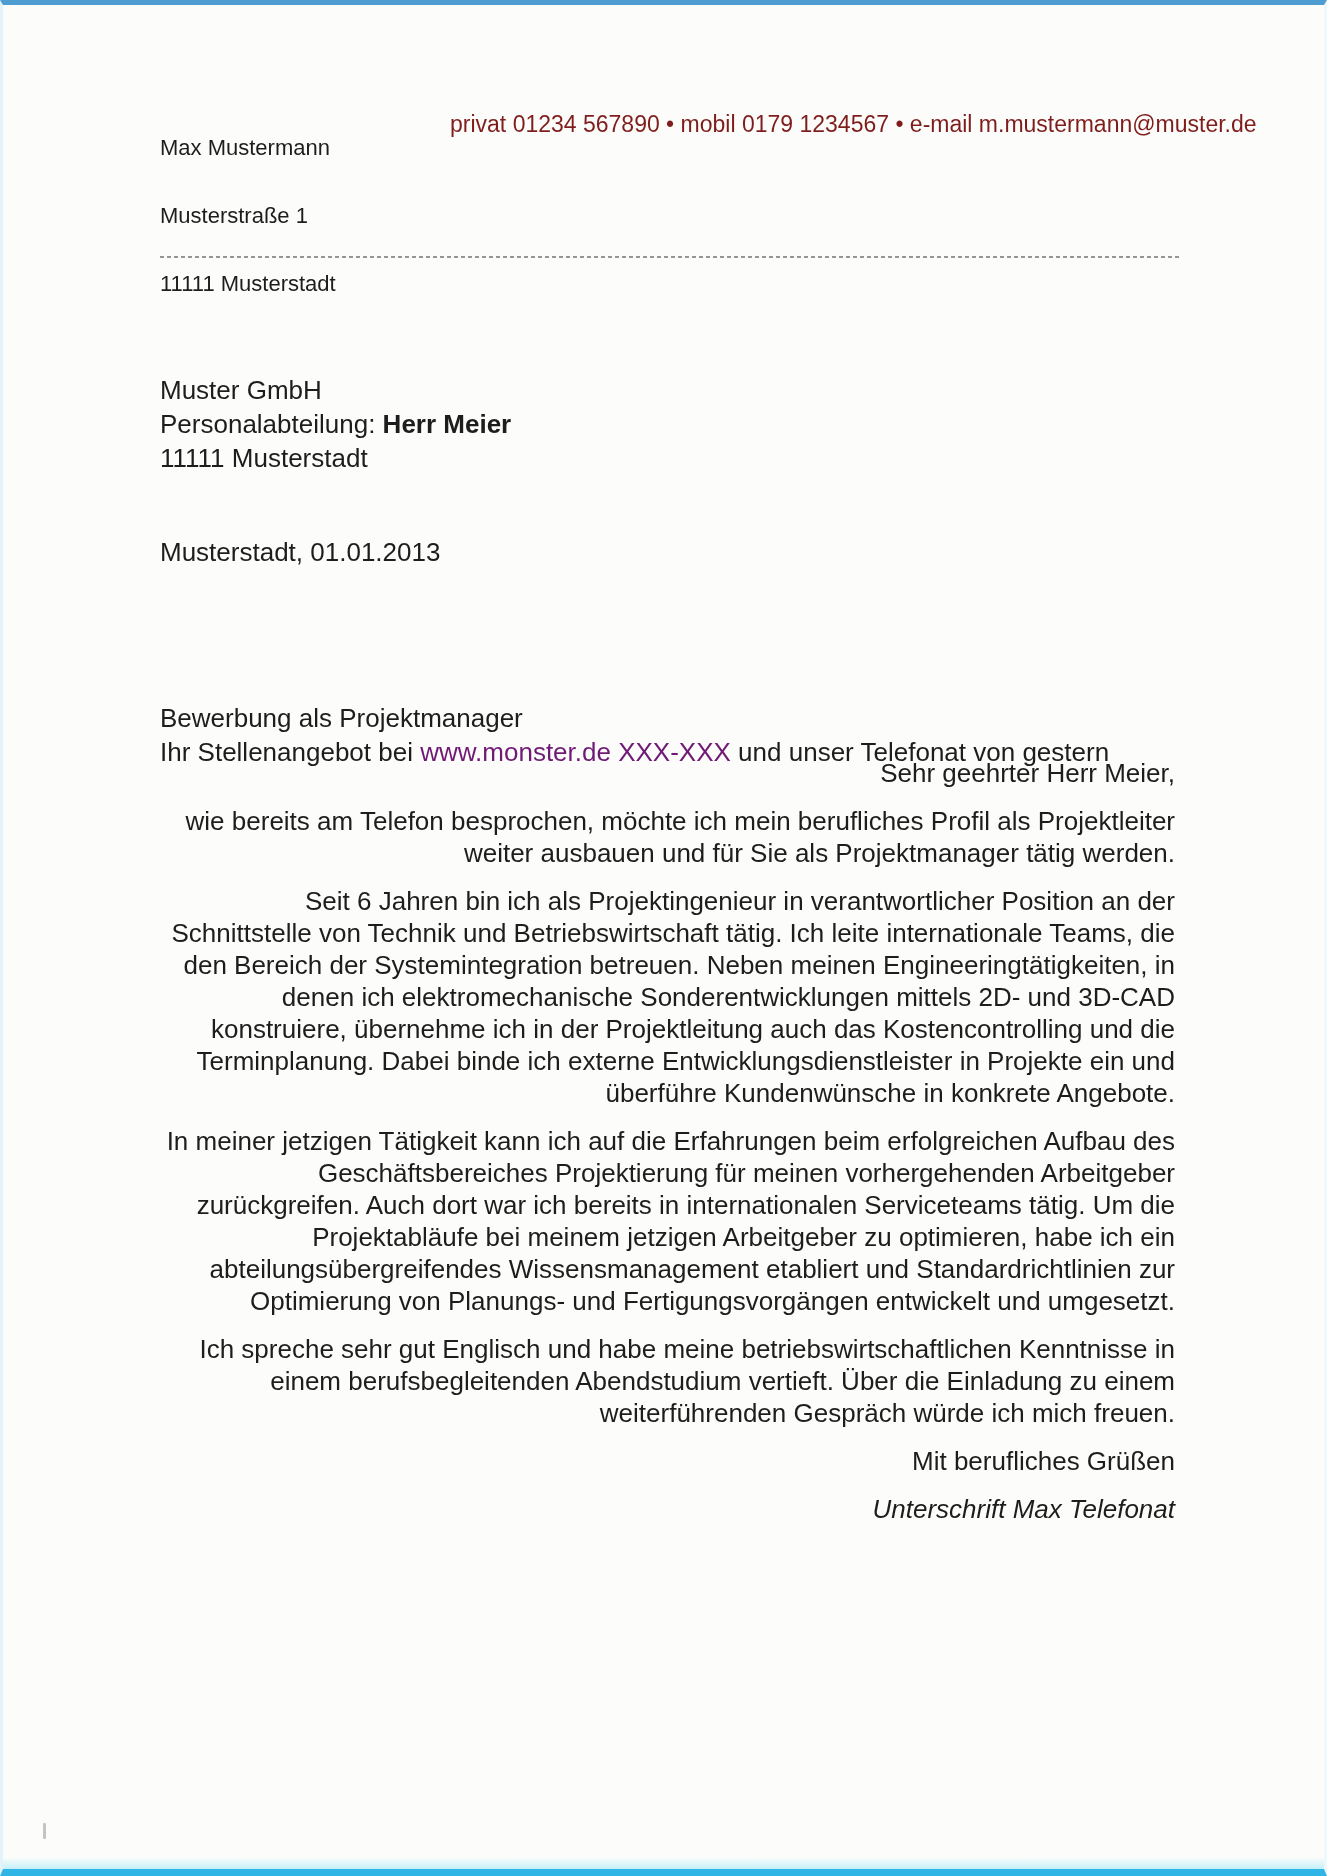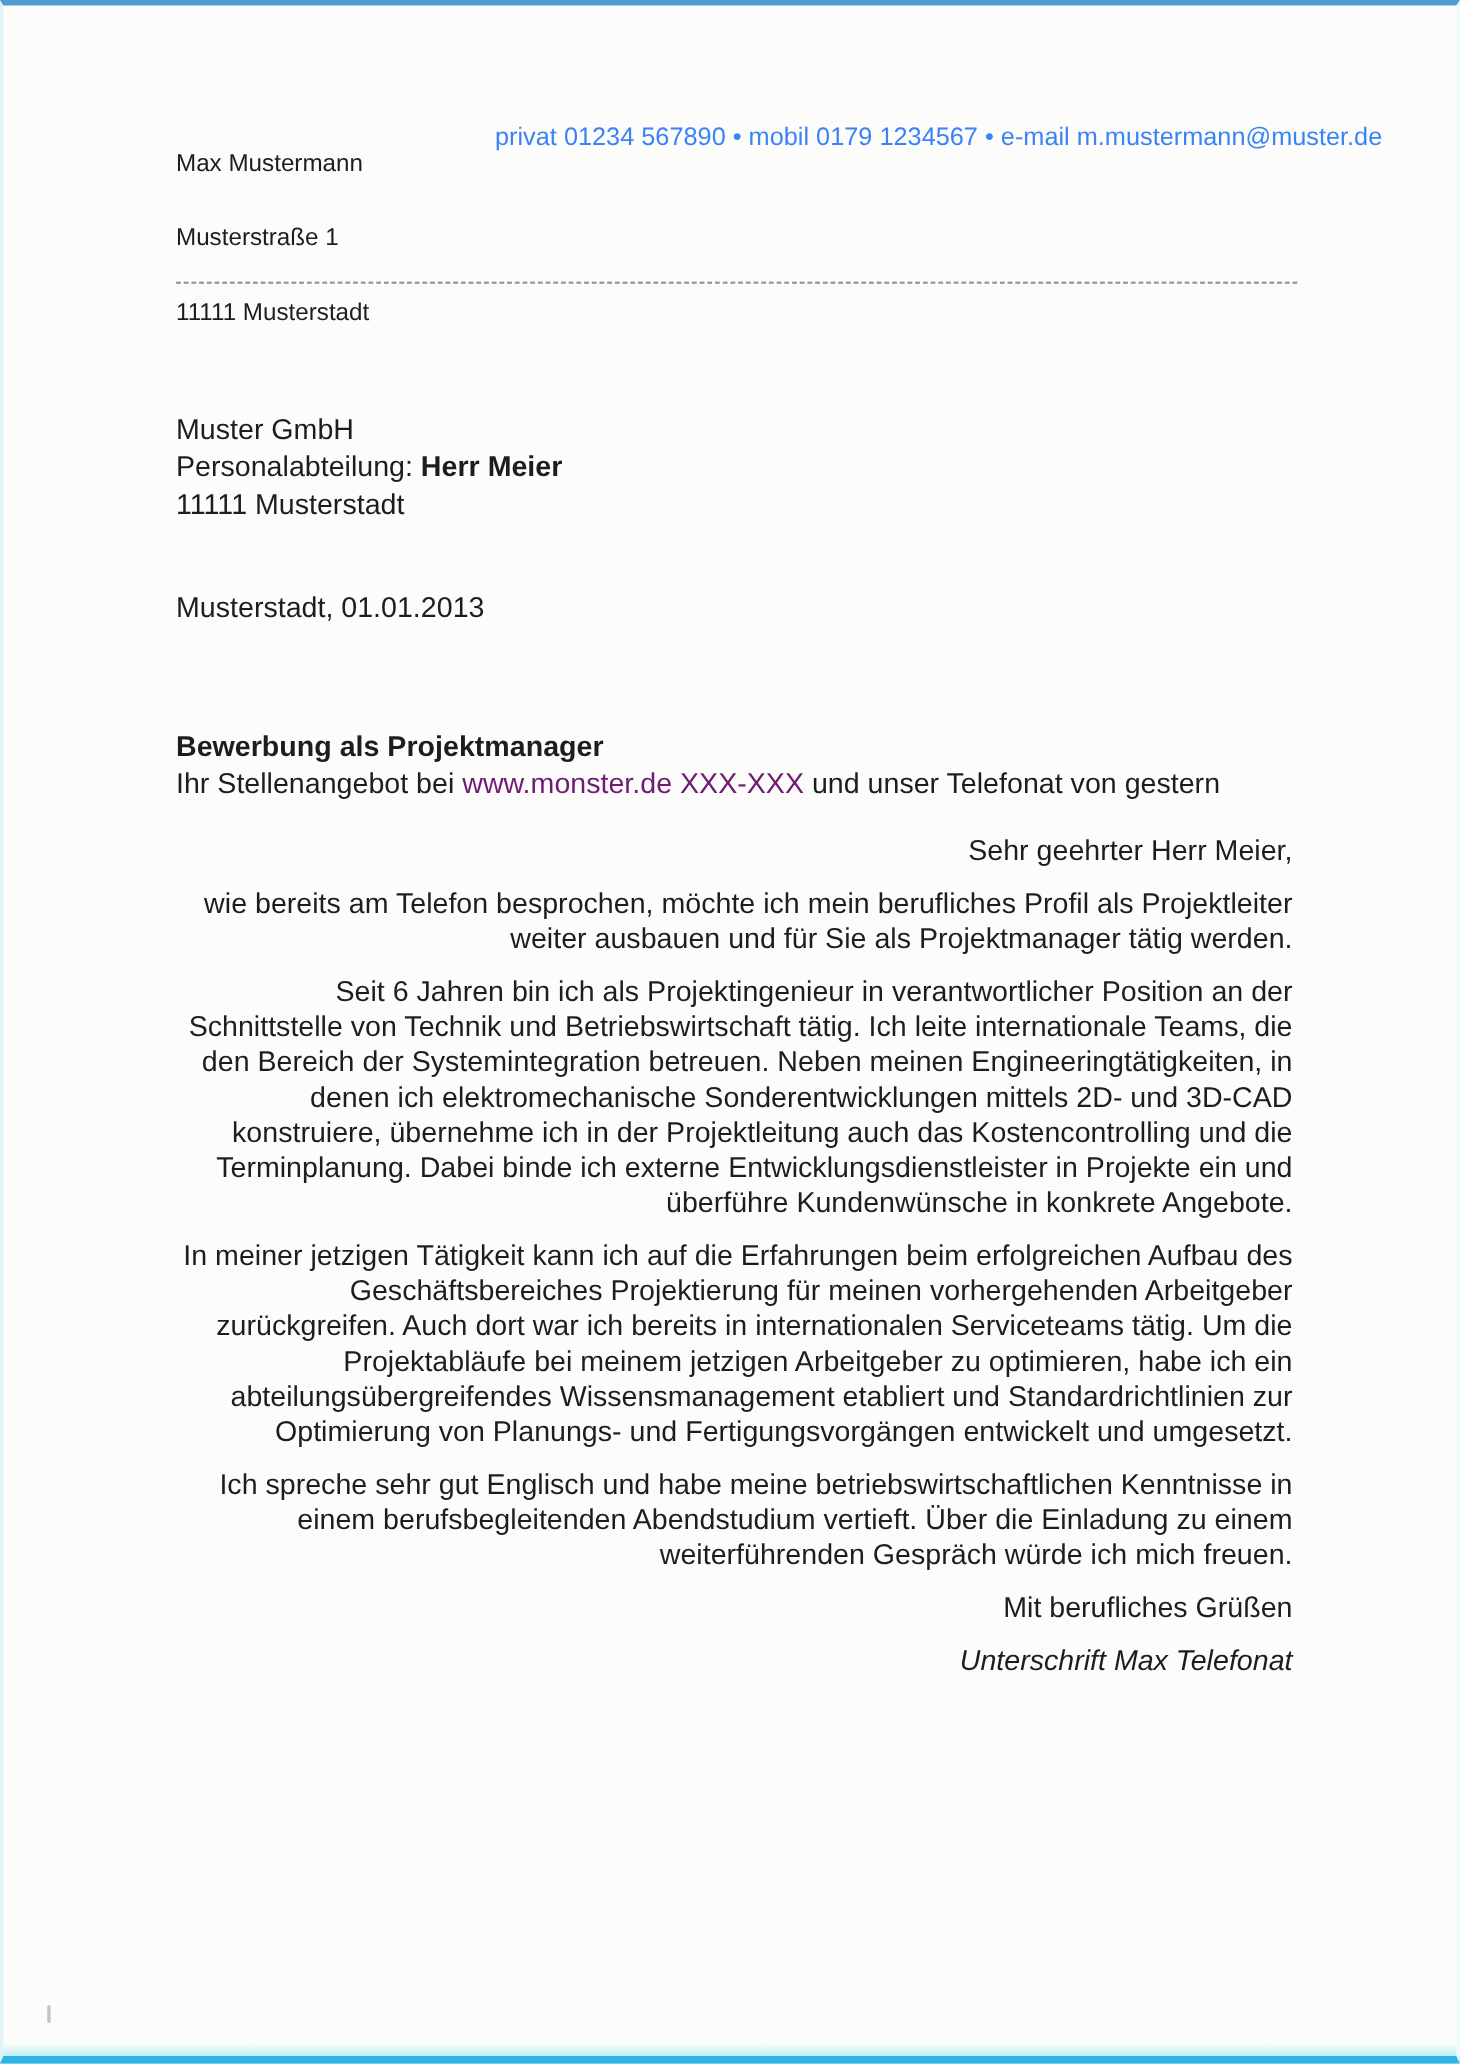--- a/index.html
+++ b/index.html
@@ -25,40 +25,40 @@
     position: absolute; left: 0; right: 0; bottom: 0; height: 12px;
     background: linear-gradient(to bottom, rgba(170,232,250,0), rgba(150,228,250,0.55));
     pointer-events: none;
   }
   .sender {
     position: absolute; left: 157px; top: 92px;
     font-size: 22px; line-height: 34px; white-space: pre-line;
   }
   .contact-line {
     position: absolute; left: 447px; top: 105px;
-    font-size: 23px; line-height: 28px; color: #3b82f6;
+    font-size: 23px; line-height: 28px; color: #7f1d1d;
   }
   .fold-line {
     position: absolute; left: 157px; top: 251px; width: 1020px; height: 2px;
     background: repeating-linear-gradient(90deg, #969696 0 4px, transparent 4px 7px);
     background-size: 7px 1.5px; background-repeat: repeat-x;
   }
   .recipient {
     position: absolute; left: 157px; top: 368px;
     font-size: 26px; line-height: 34px;
   }
   .date-line {
     position: absolute; left: 157px; top: 532px; width: 1003px;
     font-size: 26px; text-align: left;
   }
   .subject {
     position: absolute; left: 157px; top: 656px; width: 1015px;
     font-size: 26px; line-height: 34px;
   }
-  .subject .title { font-weight: bold; }
+  .subject .title { font-weight: normal; margin-top: 40px; }
   .subject a.job-link { color: #701a75; text-decoration: none; cursor: pointer; }
   .letter-body {
     position: absolute; left: 157px; top: 752px; width: 1015px;
     font-size: 26px; line-height: 32px;
   }
   .letter-body p { margin: 0 0 16px 0; text-align: right; }
   .letter-body .salutation { margin-bottom: 16px; }
   .letter-body .closing { margin: 0 0 16px 0; }
   .letter-body .signature { font-style: italic; }
   .bold { font-weight: bold; }

